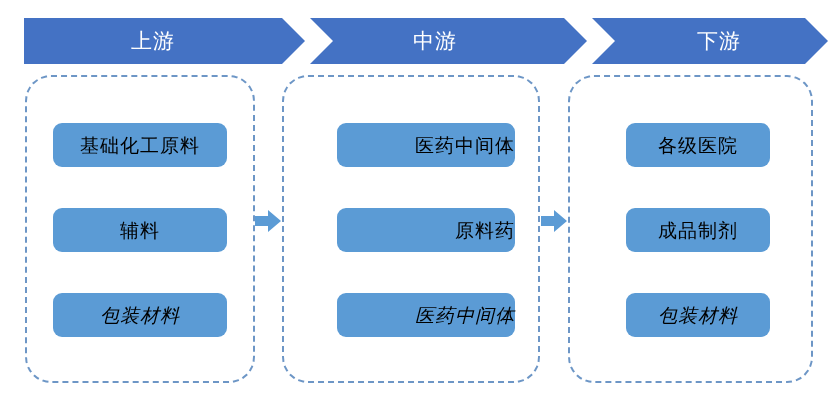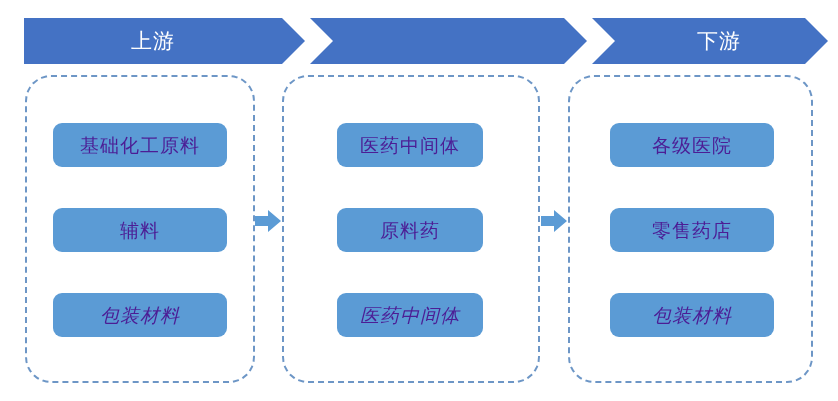--- a/index.html
+++ b/index.html
@@ -61,31 +61,31 @@
   .stage.s1 { left: 282px; width: 258px; }
   .stage.s2 { left: 568px; width: 245px; }
 
   
   .pill {
     position: absolute;
     height: 44px;
     line-height: 44px;
     border-radius: 9px;
     background: #5B9BD5;
-    color: #4c1d95;
+    color: #000000;
     font-size: 19px;
     text-align: center;
     white-space: nowrap;
     letter-spacing: 1px;
     user-select: none;
     box-sizing: border-box;
   }
   .col0 .pill { left: 53px;  width: 174px; }
-  .col1 .pill { left: 337px; width: 146px; }
-  .col2 .pill { left: 610px; width: 164px; }
+  .col1 .pill { left: 337px; width: 178px; text-align: right; }
+  .col2 .pill { left: 626px; width: 144px; }
   .pill.r0 { top: 123px; }
   .pill.r1 { top: 208px; }
   .pill.r2 { top: 293px; font-style: italic; }
 
   
   .connector {
     position: absolute;
     top: 208px;
     width: 28px;
     height: 26px;
@@ -103,20 +103,21 @@
     <svg class="banner-svg" viewBox="0 0 804 46" preserveAspectRatio="none">
 
       <path d="M0,0 L258,0 L281,23 L258,46 L0,46 Z" fill="#4472C4"></path>
 
       <path d="M286,0 L540,0 L563,23 L540,46 L286,46 L309,23 Z" fill="#4472C4"></path>
 
       <path d="M568,0 L781,0 L804,23 L781,46 L568,46 L591,23 Z" fill="#4472C4"></path>
     </svg>
 
     <div class="banner-label seg0">上游</div>
+    <div class="banner-label seg1">中游</div>
     <div class="banner-label seg2">下游</div>
   </div>
 
   <div class="stage s0"></div>
   <div class="stage s1"></div>
   <div class="stage s2"></div>
 
   <div class="col0">
     <div class="pill r0">基础化工原料</div>
     <div class="pill r1">辅料</div>
@@ -124,21 +125,21 @@
   </div>
 
   <div class="col1">
     <div class="pill r0">医药中间体</div>
     <div class="pill r1">原料药</div>
     <div class="pill r2">医药中间体</div>
   </div>
 
   <div class="col2">
     <div class="pill r0">各级医院</div>
-    <div class="pill r1">零售药店</div>
+    <div class="pill r1">成品制剂</div>
     <div class="pill r2">包装材料</div>
   </div>
 
   <div class="connector c0">
     <svg width="28" height="26" viewBox="0 0 28 26">
       <path d="M1,8 L14,8 L14,2 L27,13 L14,24 L14,18 L1,18 Z" fill="#5B9BD5"></path>
     </svg>
   </div>
   <div class="connector c1">
     <svg width="28" height="26" viewBox="0 0 28 26">

